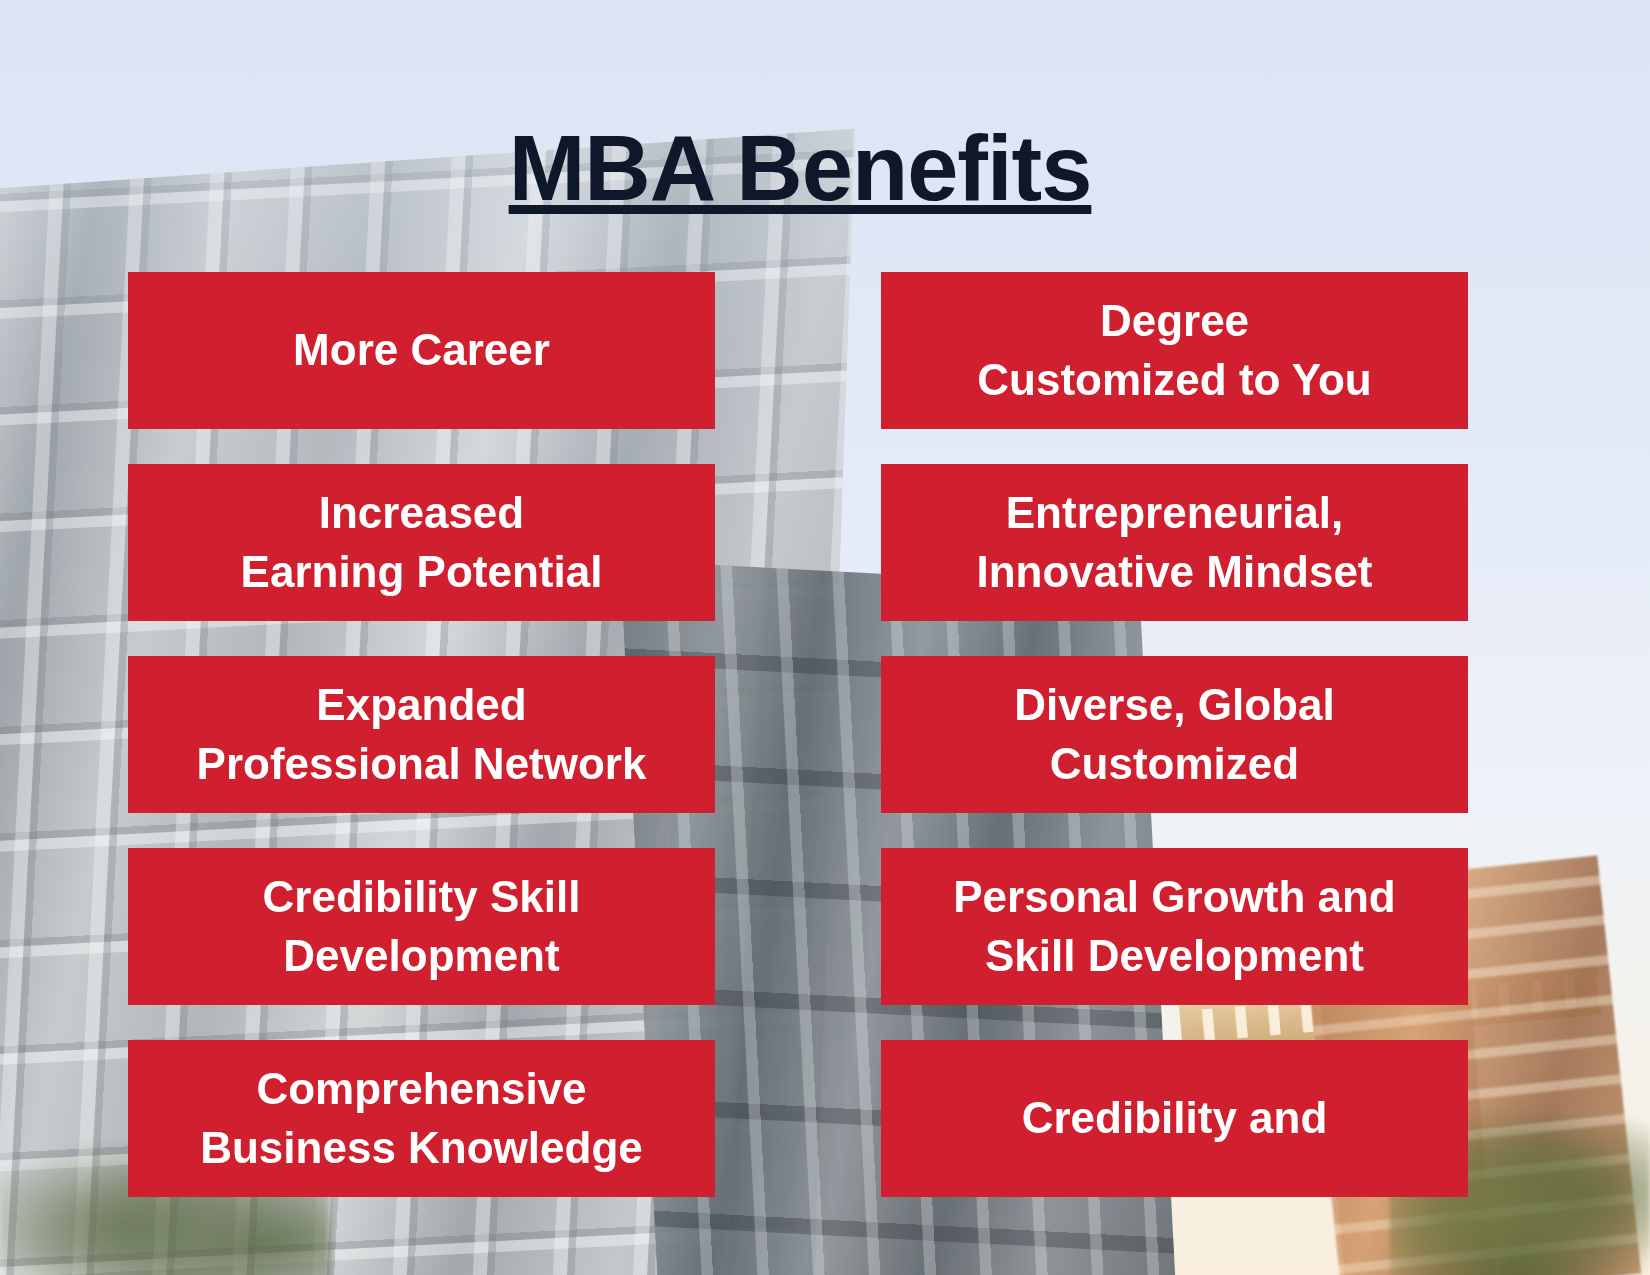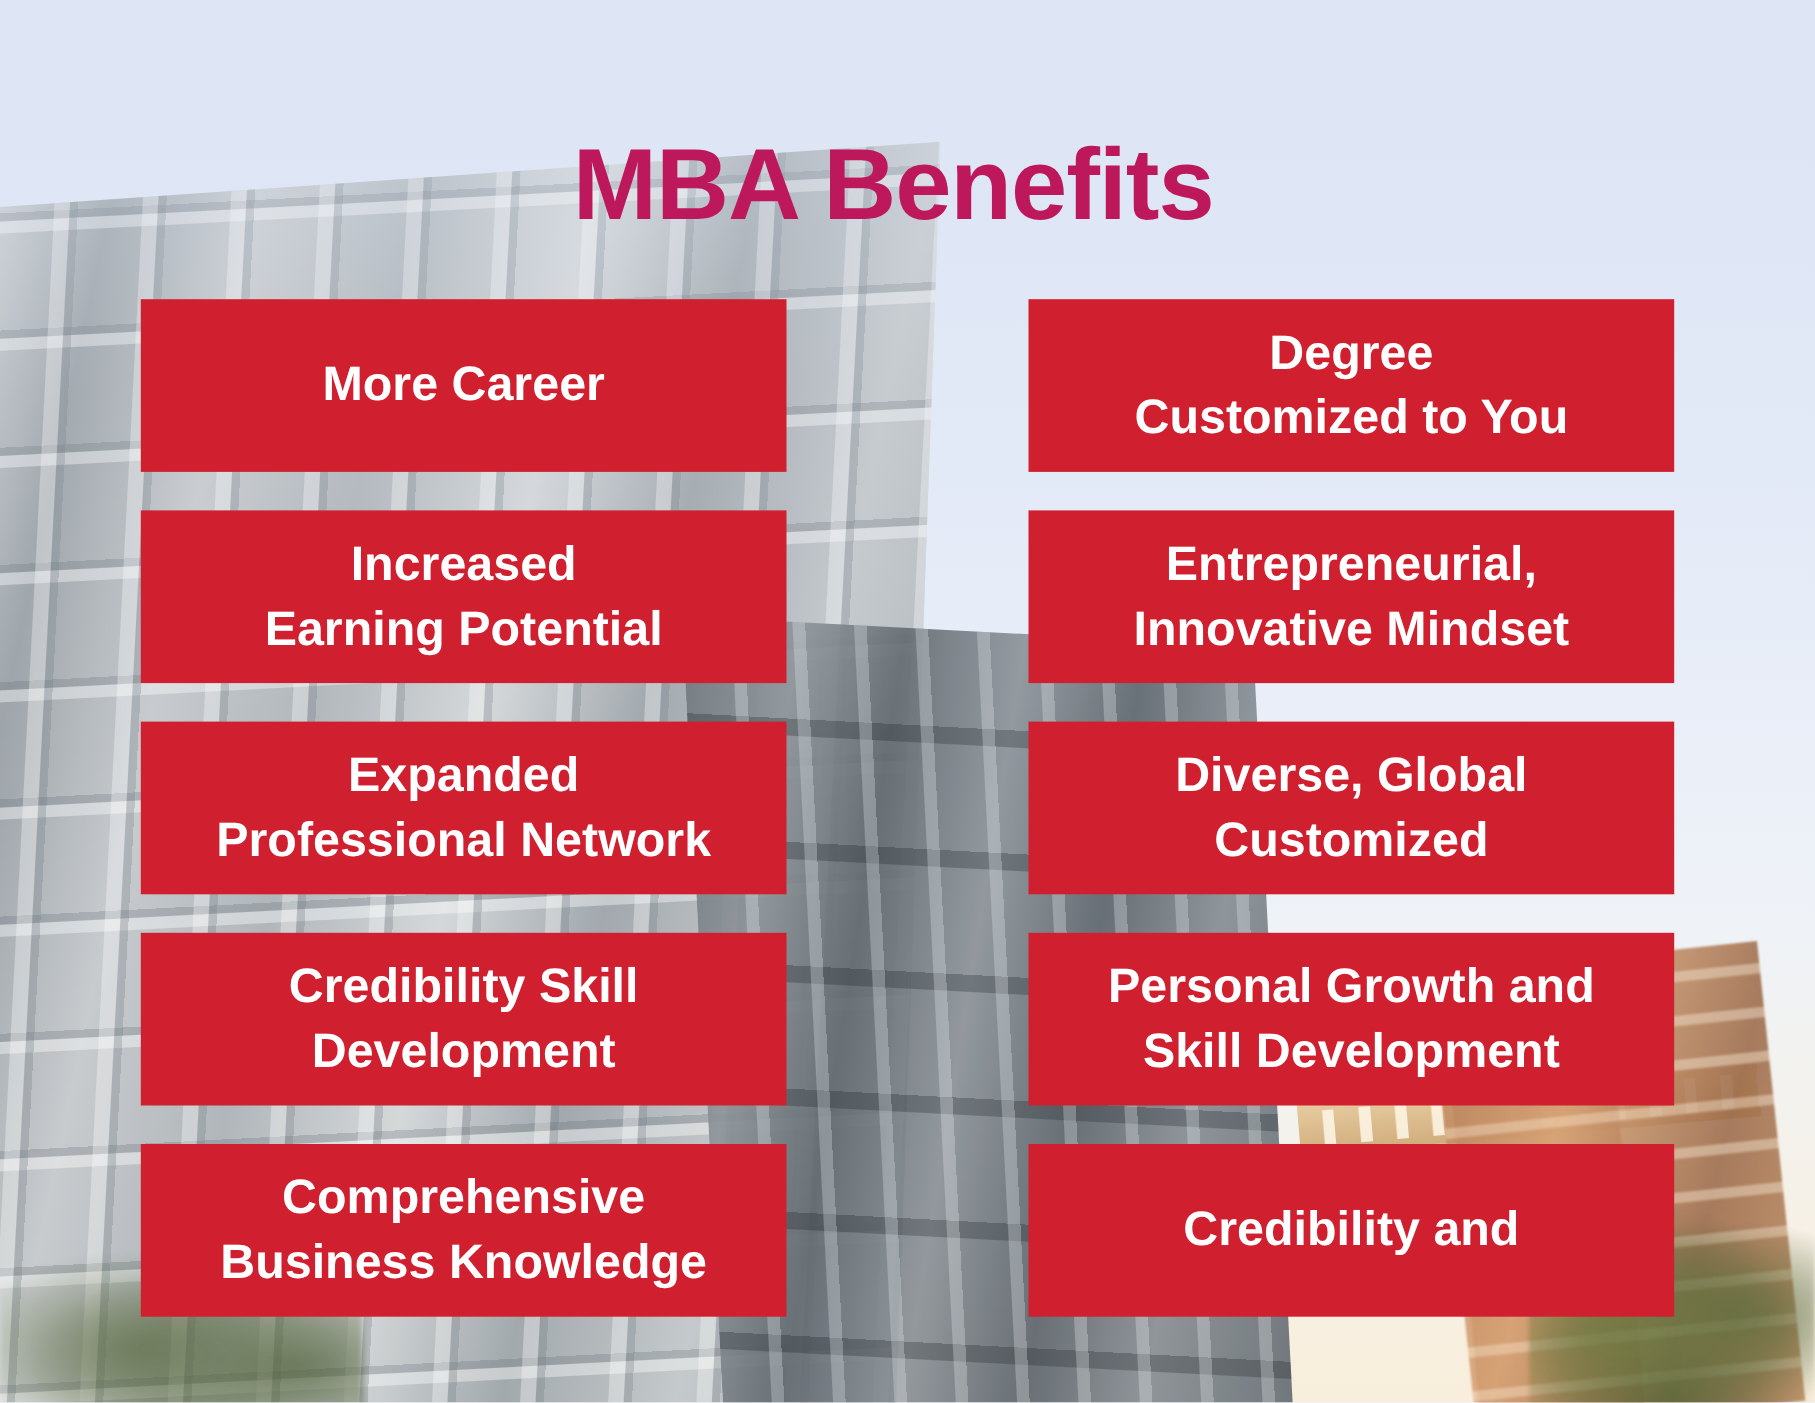--- a/index.html
+++ b/index.html
@@ -204,49 +204,50 @@
     top: 18px;
     width: 320px;
     height: 205px;
     z-index: 5;
   }
   .logo svg { display: block; width: 100%; height: 100%; }
 
   
   .title {
     position: absolute;
-    left: 372px;
+    left: 360px;
     top: 122px;
     width: 880px;
     text-align: center;
     font-size: 92px;
     line-height: 1;
     font-weight: 800;
     letter-spacing: -1px;
-    color: #be185d;
+    color: #0f172a;
     z-index: 6;
     white-space: nowrap;
+    text-decoration: underline;
   }
 
   
   .grid {
     position: absolute;
     left: 0;
     top: 272px;
     width: 1650px;
     height: 960px;
     z-index: 4;
   }
   .col {
     position: absolute;
     top: 0;
     width: 587px;
   }
   .col-left  { left: 128px; }
-  .col-right { left: 935px; }
+  .col-right { left: 881px; }
 
   .card {
     background: #d0202f;
     color: #ffffff;
     text-align: center;
     font-weight: 700;
     font-size: 44px;
     line-height: 1.32;
     display: flex;
     align-items: center;

